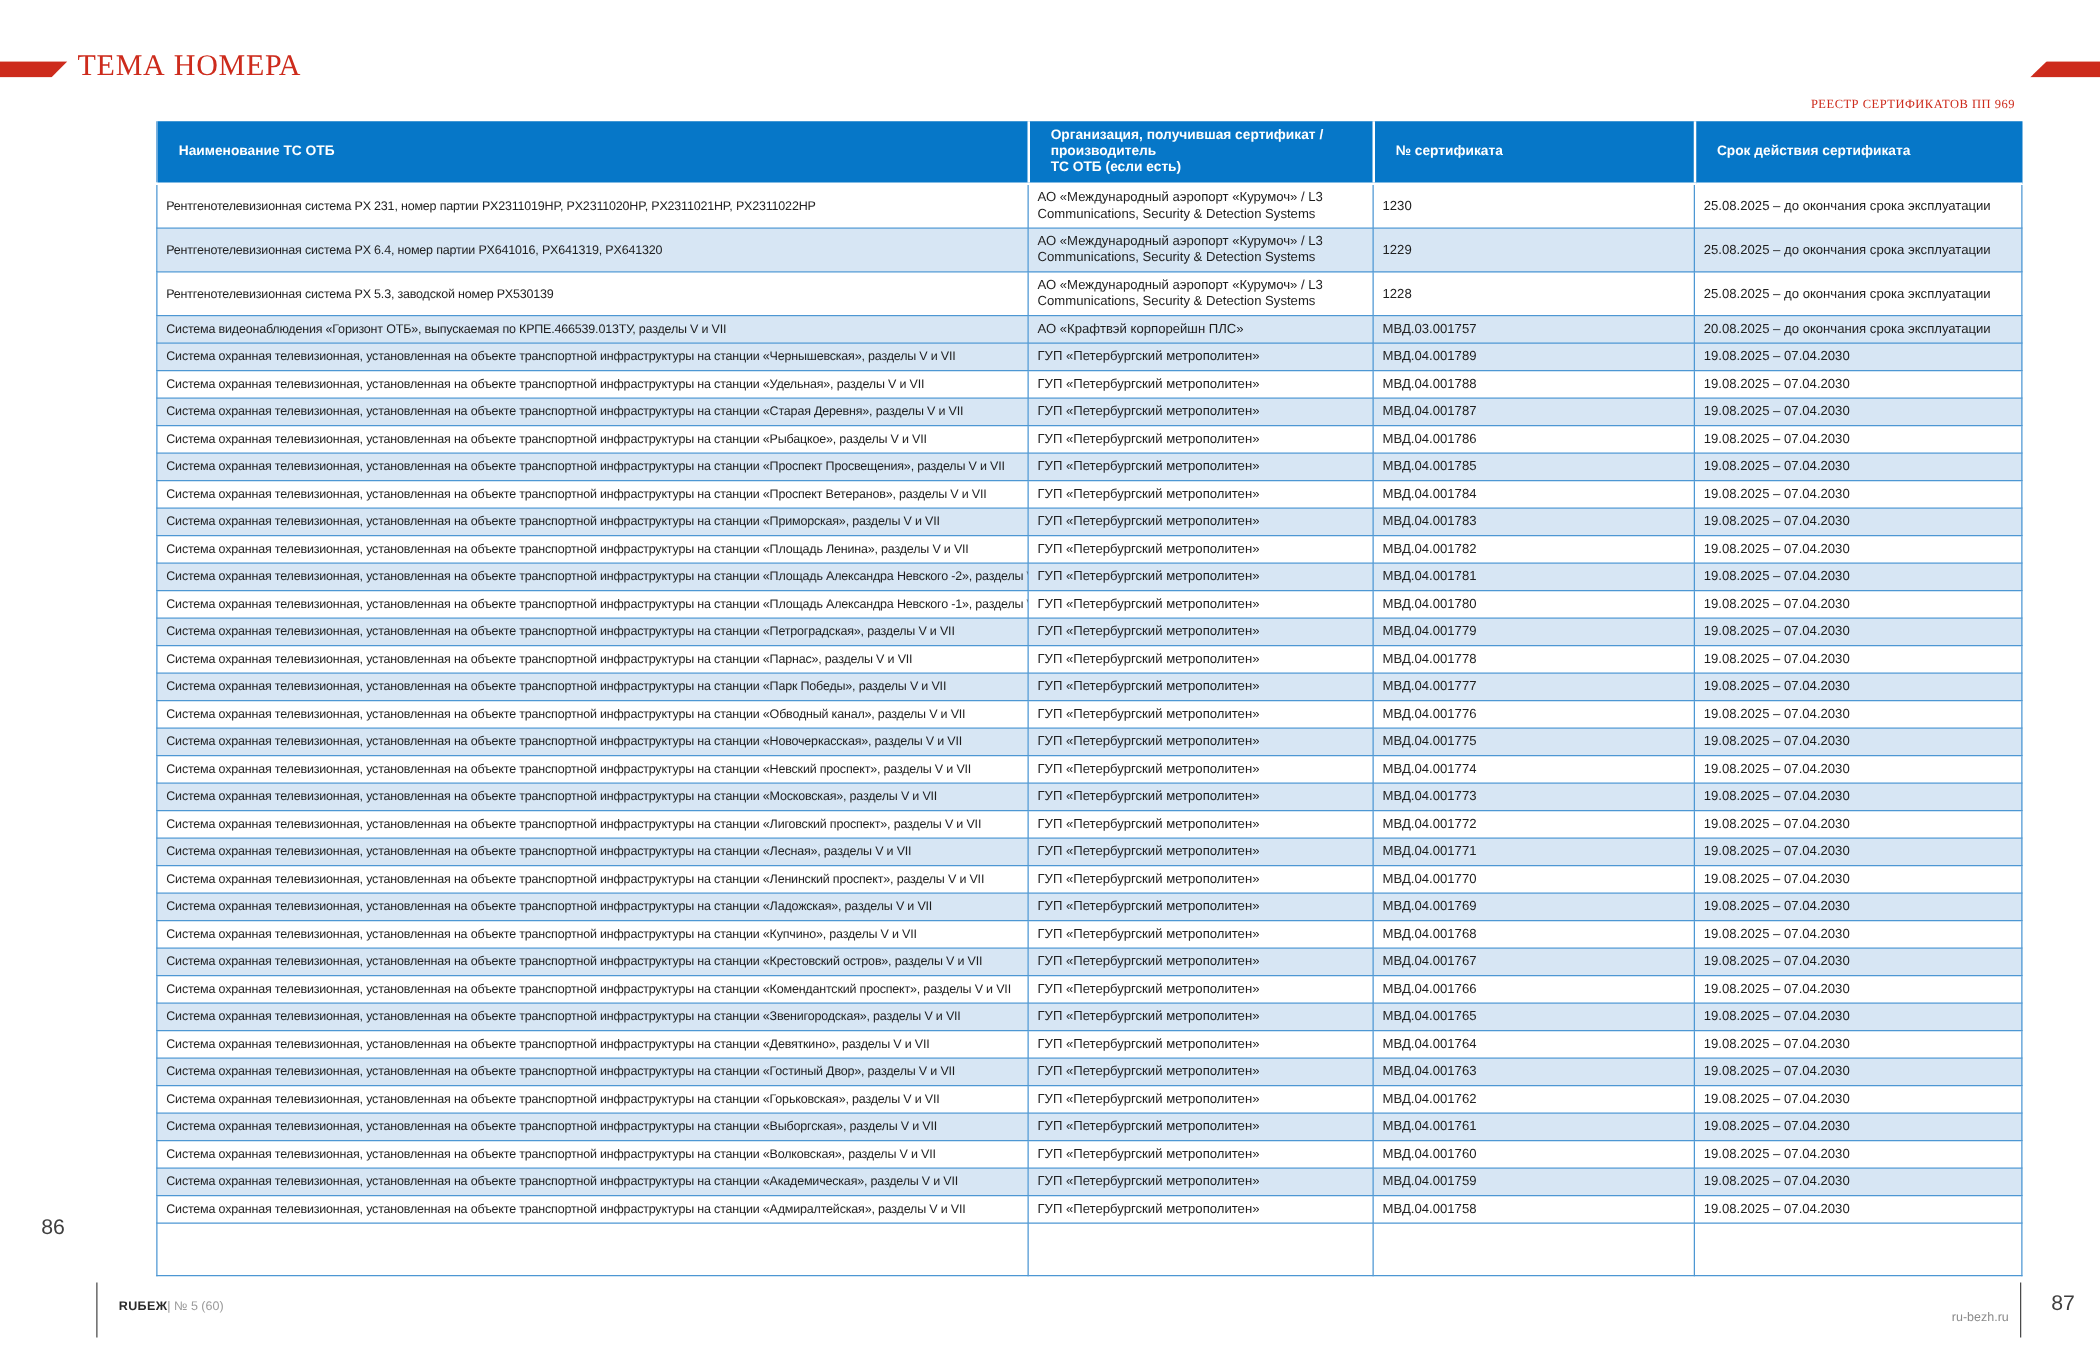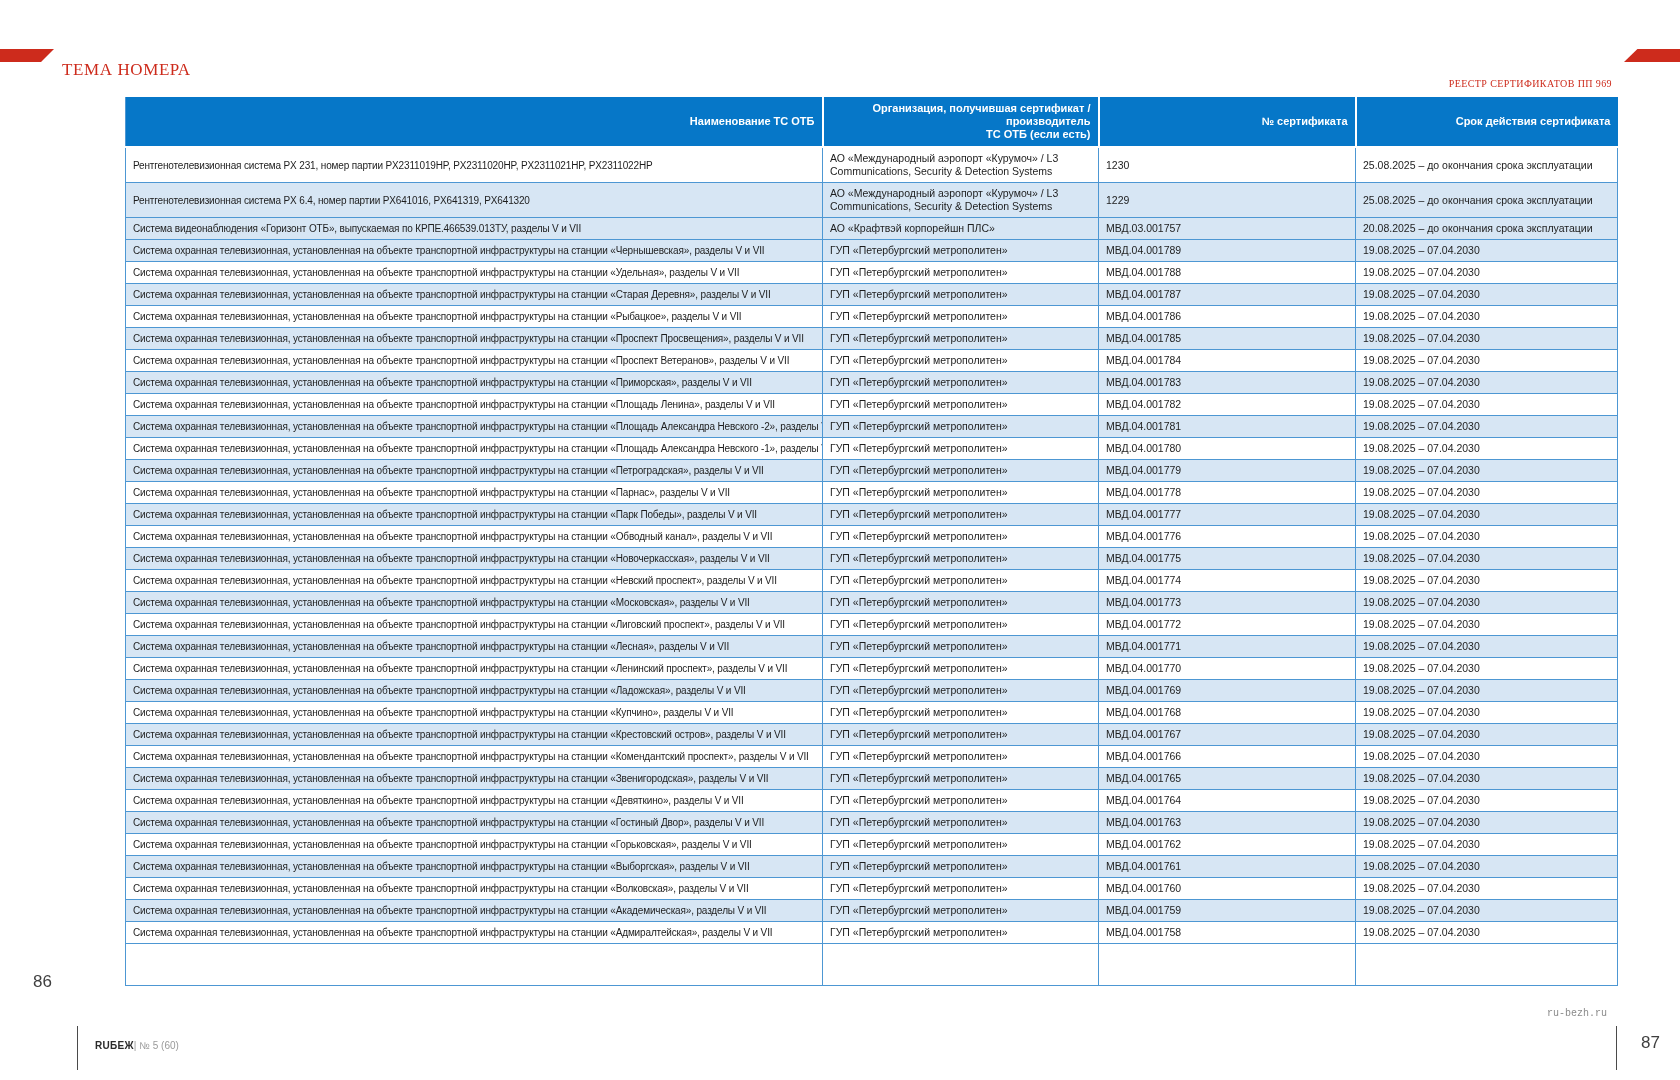--- a/index.html
+++ b/index.html
@@ -14,38 +14,38 @@
     position:absolute;left:0;top:49px;width:54px;height:13px;background:var(--red);
     clip-path:polygon(0 0,100% 0,76% 100%,0 100%);
   }
   .flag-right{
     position:absolute;left:1624px;top:49px;width:56px;height:13px;background:var(--red);
     clip-path:polygon(24% 0,100% 0,100% 100%,0 100%);
   }
   .section-title{
     position:absolute;left:62px;top:40px;
     font-family:"Liberation Serif","DejaVu Serif",serif;
-    font-size:17px;color:var(--red);letter-spacing:.6px;white-space:nowrap;margin-top:20px;
+    font-size:24px;color:var(--red);letter-spacing:.6px;white-space:nowrap;
   }
   .registry-title{
     position:absolute;right:68px;top:46px;
     font-family:Liberation Serif, serif;
     font-size:10px;color:var(--red);letter-spacing:.4px;white-space:nowrap;margin-top:32px;
   }
   
   .reg-table{
     position:absolute;left:125px;top:97px;width:1492px;
     border-collapse:collapse;table-layout:fixed;
   }
   .col1{width:697px}.col2{width:276px}.col3{width:257px}.col4{width:262px}
   .reg-table th{
     background:var(--hdr);color:#fff;
     font-size:11px;font-weight:bold;line-height:13px;
-    text-align:right;vertical-align:middle;
-    padding:5px 7px;height:46px;box-sizing:border-box;
+    text-align:left;vertical-align:middle;
+    padding:5px 17px;height:46px;box-sizing:border-box;
     border-left:2px solid #fff;border-bottom:2px solid #fff;
     white-space:pre-line;
   }
   .reg-table th:first-child{border-left:1px solid var(--grid);}
   .reg-table td{
     font-size:10.5px;line-height:13px;color:#1d1d1d;
     padding:4px 7px;box-sizing:border-box;vertical-align:middle;
     border:1px solid var(--grid);background:#fff;
   }
   .reg-table tr.alt td{background:var(--alt);}
@@ -54,21 +54,21 @@
   
   .pn{position:absolute;font-size:17px;color:#3f3f3f;}
   .pn-left{left:33px;top:972px;}
   .pn-right{left:1641px;top:1033px;}
   .vline{position:absolute;width:1px;height:44px;background:#4a4a4a;top:1026px;}
   .vline-left{left:77px;}
   .vline-right{left:1616px;}
   .footer-brand{position:absolute;left:95px;top:1040px;font-size:10px;white-space:nowrap;}
   .footer-brand .brand{font-weight:bold;color:#2b2b2b;letter-spacing:.3px;}
   .footer-brand .issue{color:#9a9a9a;margin-left:0;}
-  .site{position:absolute;right:73px;top:1008px;font-size:10px;color:#8a8a8a;font-family:Liberation Mono, monospace;}
+  .site{position:absolute;right:73px;top:1049px;font-size:10px;color:#8a8a8a;}
 </style>
 </head>
 <body style="--red: #cd2b1c; --hdr: #0677c8; --alt: #d7e6f4; --grid: #4d97d3;">
 
 <div class="flag-left"></div>
 <div class="section-title">ТЕМА НОМЕРА</div>
 <div class="registry-title">РЕЕСТР СЕРТИФИКАТОВ ПП 969</div>
 <div class="flag-right"></div>
 
 <table class="reg-table">
@@ -94,20 +94,26 @@
         <td class="c-org">АО «Международный аэропорт «Курумоч» / L3 Communications, Security &amp; Detection Systems</td>
         <td class="c-cert">1230</td>
         <td class="c-term">25.08.2025 – до окончания срока эксплуатации</td>
       </tr>
       <tr class="alt">
         <td class="c-name">Рентгенотелевизионная система PX 6.4, номер партии PX641016, PX641319, PX641320</td>
         <td class="c-org">АО «Международный аэропорт «Курумоч» / L3 Communications, Security &amp; Detection Systems</td>
         <td class="c-cert">1229</td>
         <td class="c-term">25.08.2025 – до окончания срока эксплуатации</td>
       </tr>
+      <tr>
+        <td class="c-name">Рентгенотелевизионная система PX 5.3, заводской номер PX530139</td>
+        <td class="c-org">АО «Международный аэропорт «Курумоч» / L3 Communications, Security &amp; Detection Systems</td>
+        <td class="c-cert">1228</td>
+        <td class="c-term">25.08.2025 – до окончания срока эксплуатации</td>
+      </tr>
       <tr class="alt">
         <td class="c-name">Система видеонаблюдения «Горизонт ОТБ», выпускаемая по КРПЕ.466539.013ТУ, разделы V и VII</td>
         <td class="c-org">АО «Крафтвэй корпорейшн ПЛС»</td>
         <td class="c-cert">МВД.03.001757</td>
         <td class="c-term">20.08.2025 – до окончания срока эксплуатации</td>
       </tr>
       <tr class="alt">
         <td class="c-name">Система охранная телевизионная, установленная на объекте транспортной инфраструктуры на станции «Чернышевская», разделы V и VII</td>
         <td class="c-org">ГУП «Петербургский метрополитен»</td>
         <td class="c-cert">МВД.04.001789</td>

